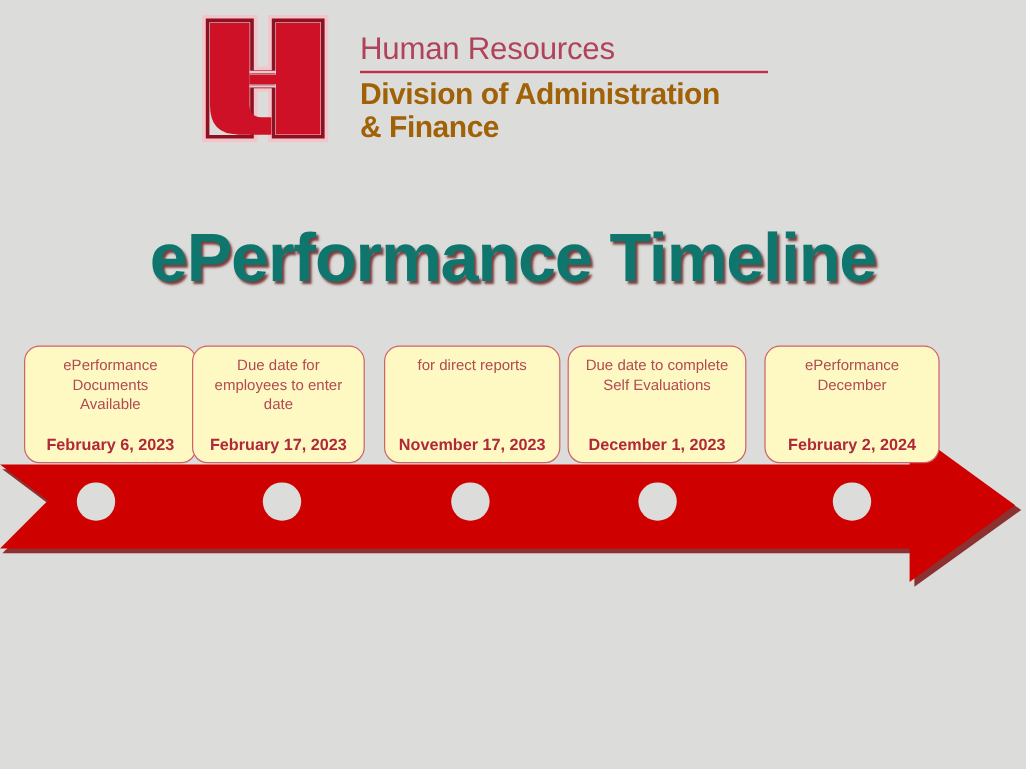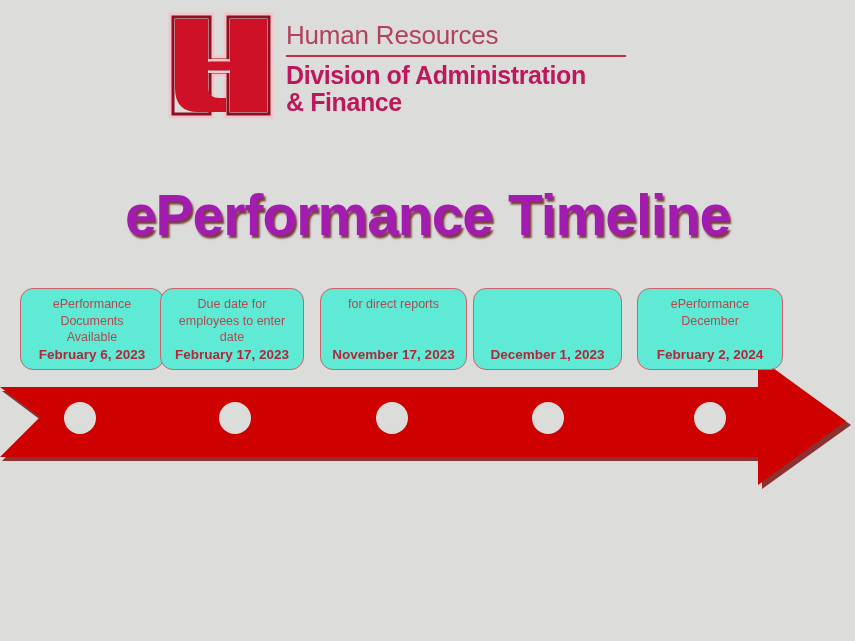--- a/index.html
+++ b/index.html
@@ -14,21 +14,22 @@
     overflow: hidden;
     position: relative;
   }
 
   
   #brand-header {
     position: absolute;
     left: 168px;
     top: 12px;
     display: flex;
-    align-items: center;
+    align-items: flex-end;
+    gap: 14px;
   }
   #uh-logo {
     width: 106px;
     height: 108px;
     flex: 0 0 auto;
     margin-right: 12px;
   }
   #brand-text {
     padding-top: 6px;
   }
@@ -42,57 +43,57 @@
   }
   #brand-rule {
     height: 2px;
     background: #c0304d;
     margin: 5px 0 5px 0;
     width: 340px;
   }
   #brand-line-2 {
     font-size: 25px;
     font-weight: bold;
-    color: #be185d;
+    color: #a16207;
     line-height: 1.08;
     letter-spacing: -0.4px;
     white-space: nowrap;
   }
 
   
   #page-title {
     position: absolute;
     left: 0;
     top: 182px;
     width: 855px;
     text-align: center;
     font-size: 57px;
     font-weight: bold;
     letter-spacing: -1px;
-    color: #a21caf;
+    color: #0f766e;
     text-shadow: 2px 3px 2px rgba(90, 8, 8, 0.75);
   }
 
   
   #timeline {
     position: absolute;
     left: 0;
     top: 0;
     width: 855px;
     height: 641px;
     pointer-events: none;
   }
   #timeline > * { pointer-events: auto; }
 
   .milestone-card {
     position: absolute;
     top: 288px;
-    height: 82px;
+    height: 98px;
     box-sizing: border-box;
-    background: #5eead4;
+    background: #fef9c3;
     border: 1.6px solid #d2606a;
     border-radius: 13px;
     display: flex;
     flex-direction: column;
     align-items: flex-end;
     justify-content: flex-start;
     padding: 7px 6px 6px 6px;
     z-index: 3;
   }
   .milestone-desc {
@@ -196,20 +197,24 @@
         </div>
         <div class="milestone-date">February 17, 2023</div>
       </div>
       <div class="milestone-card" style="left: 320px; width: 147px;">
         <div class="milestone-desc">
           <div>for direct reports</div>
         </div>
         <div class="milestone-date">November 17, 2023</div>
       </div>
       <div class="milestone-card" style="left: 473px; width: 149px;">
+        <div class="milestone-desc">
+          <div>Due date to complete</div>
+          <div>Self Evaluations</div>
+        </div>
         <div class="milestone-date">December 1, 2023</div>
       </div>
       <div class="milestone-card" style="left: 637px; width: 146px;">
         <div class="milestone-desc">
           <div>ePerformance</div>
           <div>December</div>
         </div>
         <div class="milestone-date">February 2, 2024</div>
       </div>
     </div>

